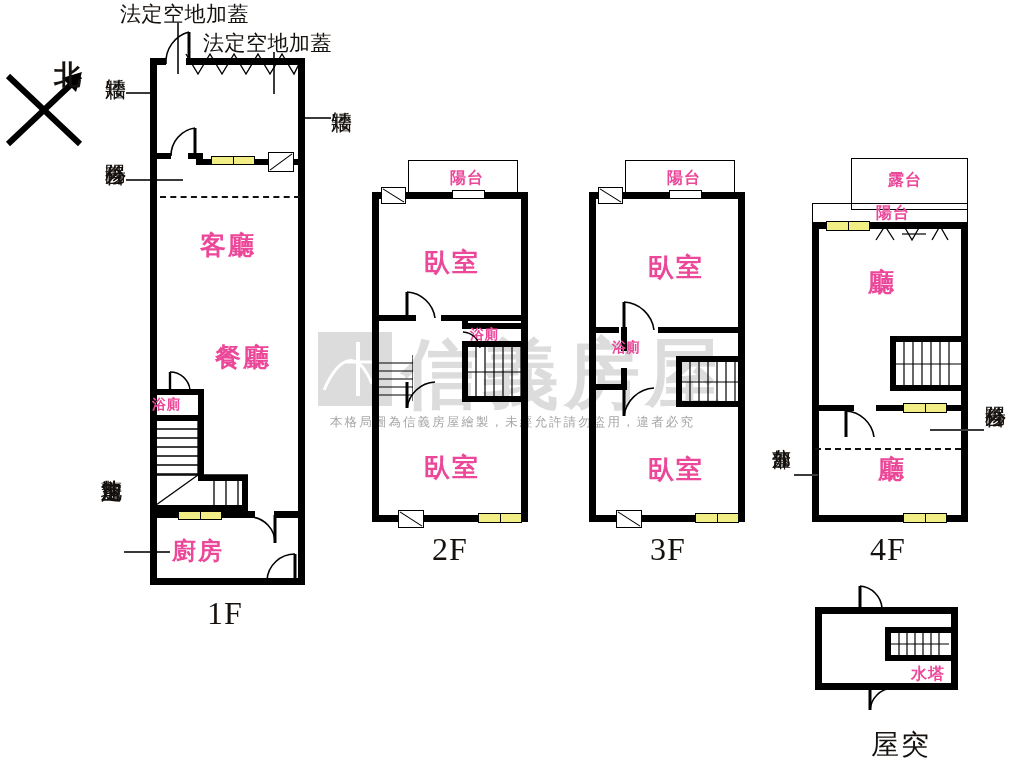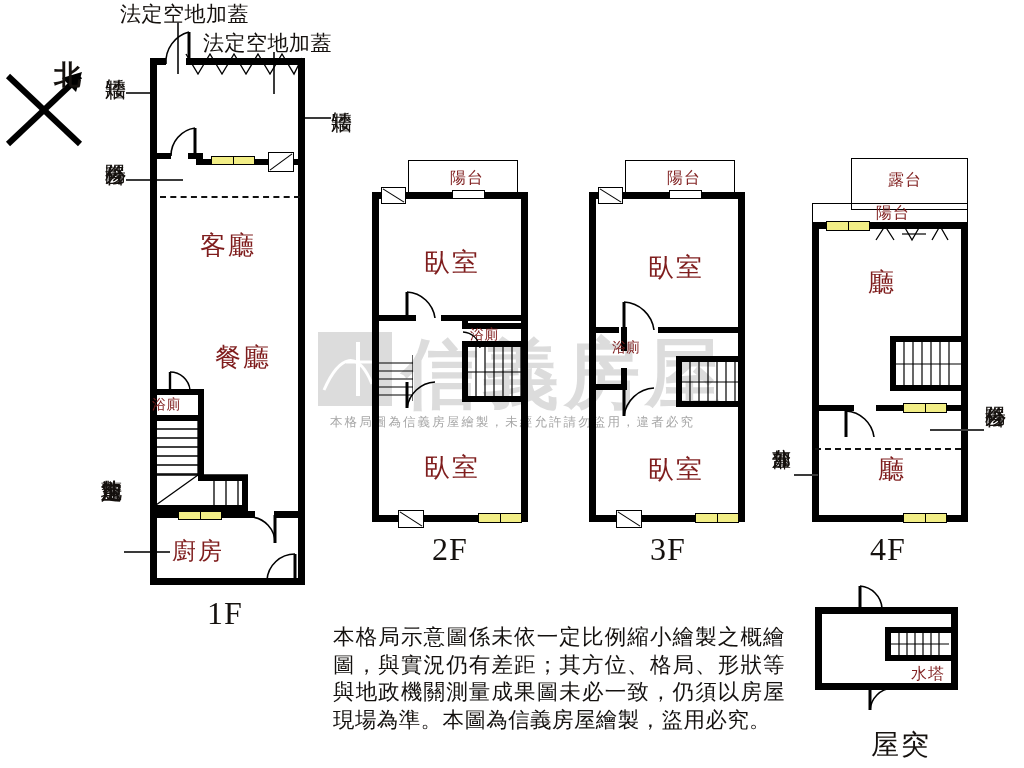--- a/index.html
+++ b/index.html
@@ -18,22 +18,22 @@
   }
 
   
   .wall      { position: absolute; background: #000000; }
   .leader    { position: absolute; background: #3a3a3a; }
   .lbl       { position: absolute; color: #15110e; line-height: 1.0;
                white-space: pre; }
   .vlbl      { position: absolute; color: #15110e; line-height: 1.02;
                writing-mode: vertical-rl; text-orientation: upright;
                white-space: nowrap; }
-  .room      { position: absolute; color: #7f1d1d; white-space: nowrap;
-               font-weight: 400; }
+  .room      { position: absolute; color: #ec4899; white-space: nowrap;
+               font-weight: 700; }
   .floortag  { position: absolute; color: #15110e; white-space: nowrap;
                font-family: "Liberation Serif", "DejaVu Serif", serif; }
 
   
   .win-y {
     position: absolute;
     background: #f2ee86;
     border: 1.4px solid #000000;
     box-sizing: border-box;
   }
@@ -538,15 +538,14 @@
         <line x1="48" y1="0" x2="48" y2="24"></line>
         <line x1="0" y1="12" x2="58" y2="12"></line>
       </g>
     </svg>
   </div>
 
   <div class="room" style="left:911px; top:664px; font-size:16px; letter-spacing:1px;">水塔</div>
 
   <div class="floortag" style="left:871px; top:726px; font-size:28px; letter-spacing:2px;">屋突</div>
 
-  <div id="disclaimer">本格局示意圖係未依一定比例縮小繪製之概繪圖，與實況仍有差距；其方位、格局、形狀等與地政機關測量成果圖未必一致，仍須以房屋現場為準。本圖為信義房屋繪製，盜用必究。</div>
 
 </div>
 
 </body></html>

